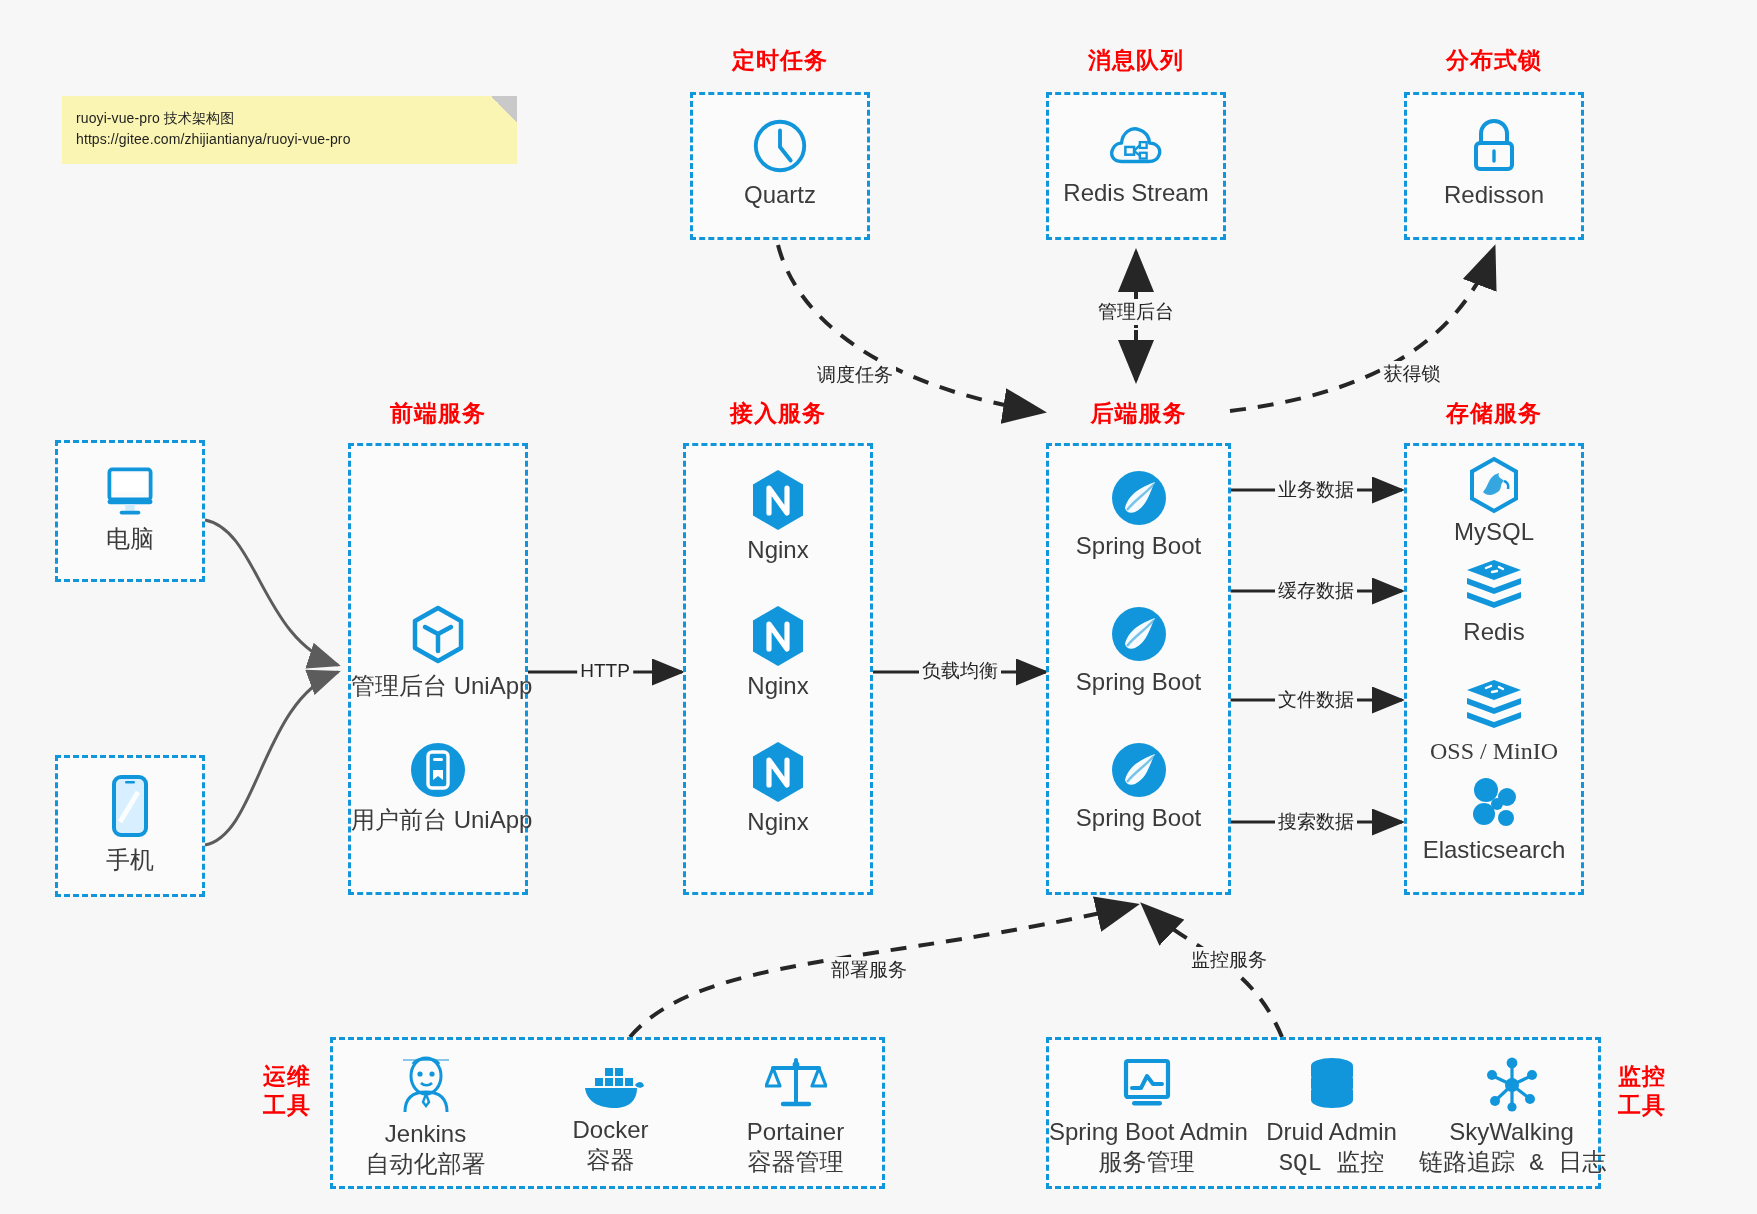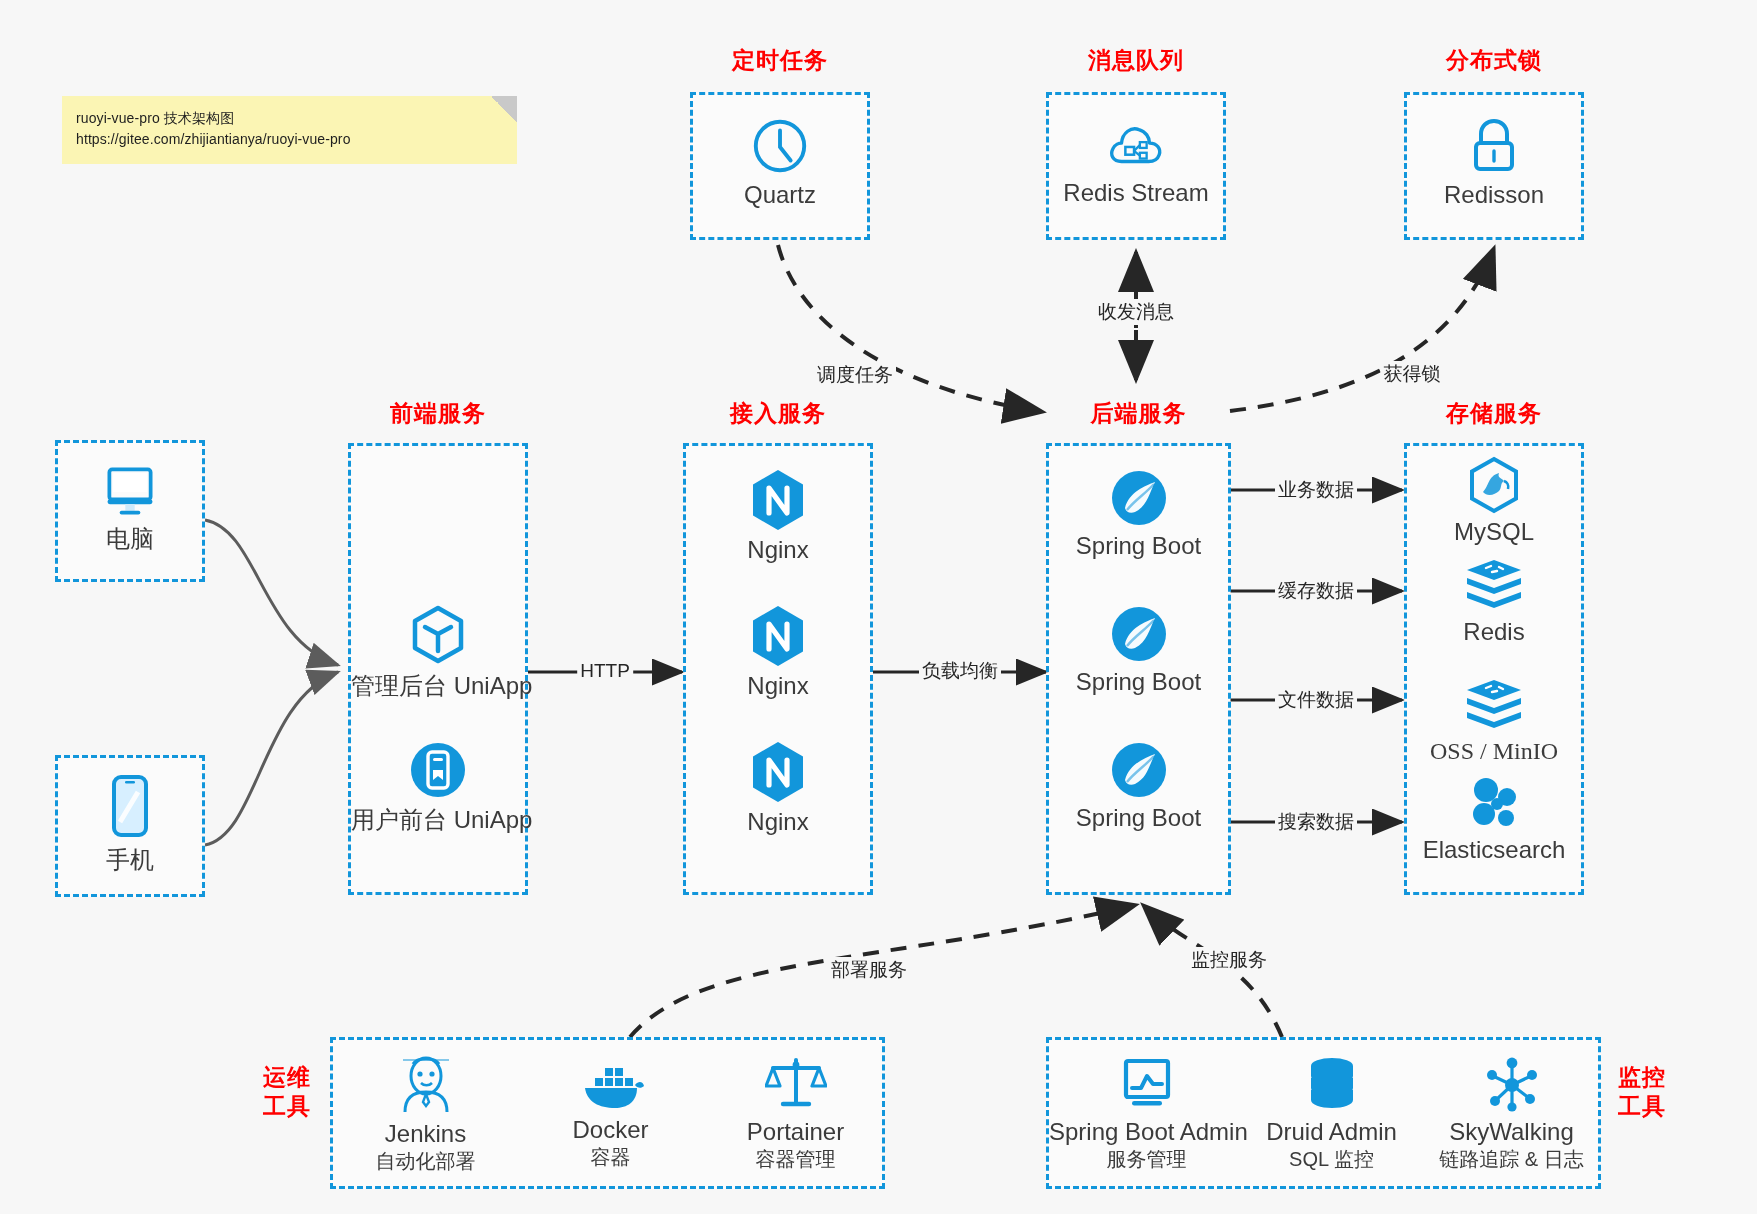--- a/index.html
+++ b/index.html
@@ -28,29 +28,30 @@
   .box {
     position: absolute;
     border: 3px dashed #1296db;
     background: rgba(255,255,255,.55);
   }
   .grp-title {
     position: absolute;
     color: #ff0000; font-weight: bold; font-size: 23px;
     white-space: nowrap; text-align: center;
     letter-spacing: 1px;
+    font-family: Liberation Serif, serif;
   }
   .grp-title.side { line-height: 1.25; }
 
   
   .node { position: absolute; text-align: center; width: 100%; }
   .node .cap {
     font-size: 24px; color: #3b3b3b; white-space: nowrap; margin-top: 4px;
   }
-  .node .cap2 { font-size: 20px; color: #3b3b3b; white-space: nowrap; }
+  .node .cap2 { font-size: 24px; color: #3b3b3b; white-space: nowrap; font-family: Liberation Mono, monospace; }
   .ico { display:block; margin: 0 auto; }
 
   
   .elabel {
     position: absolute; background: #f7f7f7; padding: 0 3px;
     font-size: 19px; color: #262626; white-space: nowrap;
     transform: translate(-50%, -50%);
   }
   svg.wires { position: absolute; left: 0; top: 0; width: 1757px; height: 1214px; pointer-events: none; }
 </style>
@@ -357,21 +358,21 @@
         <circle cx="29" cy="51" r="4.6" fill="#1296db"></circle>
       </svg>
       <div class="cap">SkyWalking</div>
       <div class="cap2">链路追踪 &amp; 日志</div>
     </div>
   </div>
 
   <div class="elabel" style="left:605px; top:671px;">HTTP</div>
   <div class="elabel" style="left:960px; top:671px;">负载均衡</div>
   <div class="elabel" style="left:855px; top:375px;">调度任务</div>
-  <div class="elabel" style="left:1136px; top:312px;">收发消息</div>
+  <div class="elabel" style="left:1136px; top:312px;">管理后台</div>
   <div class="elabel" style="left:1412px; top:374px;">获得锁</div>
   <div class="elabel" style="left:1316px; top:490px;">业务数据</div>
   <div class="elabel" style="left:1316px; top:591px;">缓存数据</div>
   <div class="elabel" style="left:1316px; top:700px;">文件数据</div>
   <div class="elabel" style="left:1316px; top:822px;">搜索数据</div>
   <div class="elabel" style="left:869px; top:970px;">部署服务</div>
   <div class="elabel" style="left:1229px; top:960px;">监控服务</div>
 
 </div>
 

